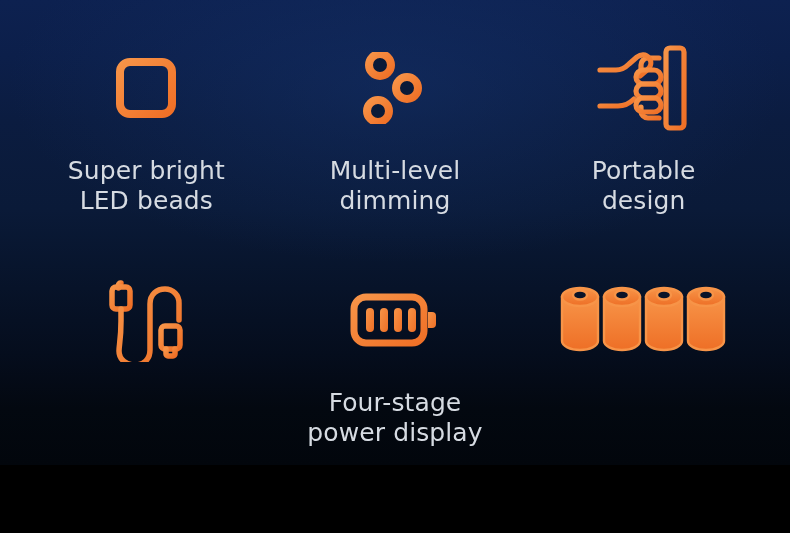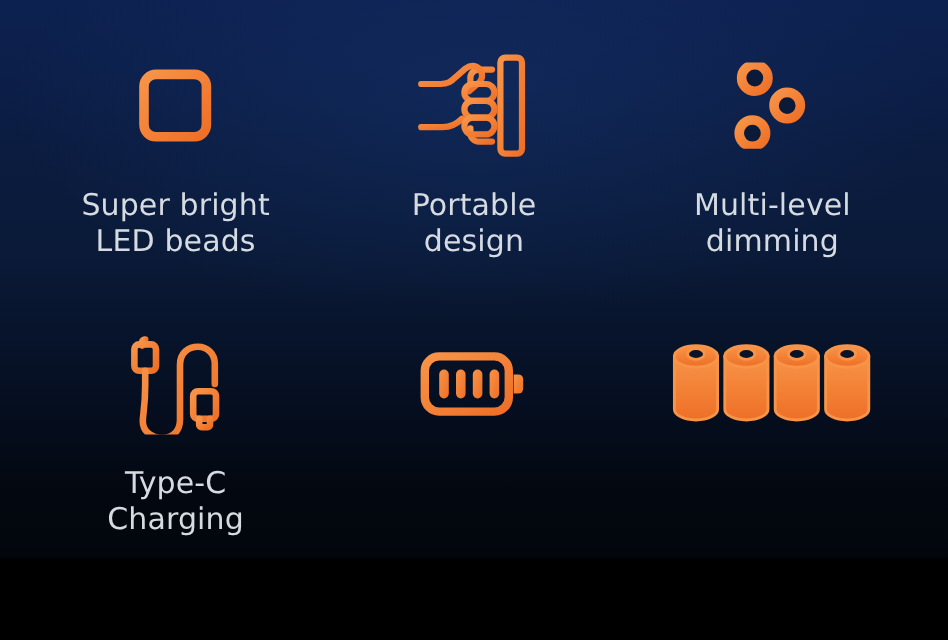--- a/index.html
+++ b/index.html
@@ -93,20 +93,43 @@
           </g>
           <rect x="18" y="18" width="52" height="52" rx="10" ry="10" fill="none" stroke="url(#g1)" stroke-width="8"></rect>
         </svg>
       </div>
       <div class="label">Super bright
 LED beads</div>
     </div>
 
     <div class="cell">
       <div class="icon-wrap">
+        <svg width="90" height="72" viewBox="0 0 90 72" fill="none">
+          <defs>
+            <linearGradient id="g2" x1="0" y1="0" x2="1" y2="1">
+              <stop offset="0" stop-color="#f79448"></stop>
+              <stop offset="1" stop-color="#ef6f26"></stop>
+            </linearGradient>
+          </defs>
+          <g stroke="url(#g2)" stroke-width="8" stroke-linecap="round">
+            <line x1="4" y1="13" x2="82" y2="13"></line>
+            <line x1="4" y1="36" x2="82" y2="36"></line>
+            <line x1="4" y1="59" x2="82" y2="59"></line>
+          </g>
+          <circle cx="30" cy="13" r="11" fill="#0a1a38" stroke="url(#g2)" stroke-width="8"></circle>
+          <circle cx="57" cy="36" r="11" fill="#0a1a38" stroke="url(#g2)" stroke-width="8"></circle>
+          <circle cx="28" cy="59" r="11" fill="#0a1a38" stroke="url(#g2)" stroke-width="8"></circle>
+        </svg>
+      </div>
+      <div class="label">Multi-level
+dimming</div>
+    </div>
+
+    <div class="cell">
+      <div class="icon-wrap">
         <svg width="96" height="96" viewBox="0 0 96 96" fill="none">
           <defs>
             <linearGradient id="g3" x1="0" y1="0" x2="1" y2="1">
               <stop offset="0" stop-color="#f79448"></stop>
               <stop offset="1" stop-color="#ef6f26"></stop>
             </linearGradient>
           </defs>
           <g stroke="url(#g3)" stroke-width="5.2" stroke-linecap="round" stroke-linejoin="round" fill="none">
             <rect x="70" y="8" width="18" height="80" rx="4"></rect>
             <path d="M63 18 H52 a7 7 0 0 0 -7 7 v5"></path>
@@ -119,62 +142,37 @@
             <path d="M26 42 h10"></path>
           </g>
         </svg>
       </div>
       <div class="label">Portable
 design</div>
     </div>
 
     <div class="cell">
       <div class="icon-wrap">
-        <svg width="90" height="72" viewBox="0 0 90 72" fill="none">
-          <defs>
-            <linearGradient id="g2" x1="0" y1="0" x2="1" y2="1">
-              <stop offset="0" stop-color="#f79448"></stop>
-              <stop offset="1" stop-color="#ef6f26"></stop>
-            </linearGradient>
-          </defs>
-          <g stroke="url(#g2)" stroke-width="8" stroke-linecap="round">
-            <line x1="4" y1="13" x2="82" y2="13"></line>
-            <line x1="4" y1="36" x2="82" y2="36"></line>
-            <line x1="4" y1="59" x2="82" y2="59"></line>
-          </g>
-          <circle cx="30" cy="13" r="11" fill="#0a1a38" stroke="url(#g2)" stroke-width="8"></circle>
-          <circle cx="57" cy="36" r="11" fill="#0a1a38" stroke="url(#g2)" stroke-width="8"></circle>
-          <circle cx="28" cy="59" r="11" fill="#0a1a38" stroke="url(#g2)" stroke-width="8"></circle>
-        </svg>
-      </div>
-      <div class="label">Multi-level
-dimming</div>
-    </div>
-
-    <div class="cell">
-      <div class="icon-wrap">
         <svg width="80" height="84" viewBox="0 0 80 84" fill="none">
           <defs>
             <linearGradient id="g4" x1="0" y1="0" x2="1" y2="1">
               <stop offset="0" stop-color="#f79448"></stop>
               <stop offset="1" stop-color="#ef6f26"></stop>
             </linearGradient>
           </defs>
           <g stroke="url(#g4)" stroke-width="5.5" stroke-linecap="round" stroke-linejoin="round" fill="none">
             <path d="M15 5 h-0.5 a2 2 0 0 0 -2 2 v3"></path>
             <rect x="6" y="9" width="18" height="22" rx="4"></rect>
             <path d="M12 4 h6"></path>
             <path d="M15 31 v12 c0 18 -2 24 -2 30 c0 9 8 14 16 14 c9 0 15 -6 15 -15 v-46 c0 -10 7 -15 15 -15 c8 0 14 6 14 14 v17"></path>
             <rect x="55" y="48" width="19" height="23" rx="4"></rect>
             <path d="M60 71 v5 a2 2 0 0 0 2 2 h5 a2 2 0 0 0 2 -2 v-5"></path>
           </g>
         </svg>
       </div>
-      <div class="label">Type-C
-Charging</div>
     </div>
 
     <div class="cell">
       <div class="icon-wrap">
         <svg width="90" height="58" viewBox="0 0 90 58" fill="none">
           <defs>
             <linearGradient id="g5" x1="0" y1="0" x2="1" y2="1">
               <stop offset="0" stop-color="#f79448"></stop>
               <stop offset="1" stop-color="#ef6f26"></stop>
             </linearGradient>
@@ -182,20 +180,22 @@
           <rect x="4" y="6" width="70" height="46" rx="12" fill="none" stroke="url(#g5)" stroke-width="7"></rect>
           <path d="M78 21 h4 a4 4 0 0 1 4 4 v8 a4 4 0 0 1 -4 4 h-4 z" fill="url(#g5)"></path>
           <g fill="url(#g5)">
             <rect x="16" y="17" width="8" height="24" rx="4"></rect>
             <rect x="30" y="17" width="8" height="24" rx="4"></rect>
             <rect x="44" y="17" width="8" height="24" rx="4"></rect>
             <rect x="58" y="17" width="8" height="24" rx="4"></rect>
           </g>
         </svg>
       </div>
+      <div class="label">Four-stage
+power display</div>
     </div>
 
     <div class="cell">
       <div class="icon-wrap">
         <svg width="168" height="72" viewBox="0 0 168 72" fill="none">
           <defs>
             <linearGradient id="g6" x1="0" y1="0" x2="0" y2="1">
               <stop offset="0" stop-color="#f79448"></stop>
               <stop offset="1" stop-color="#ee6f26"></stop>
             </linearGradient>

